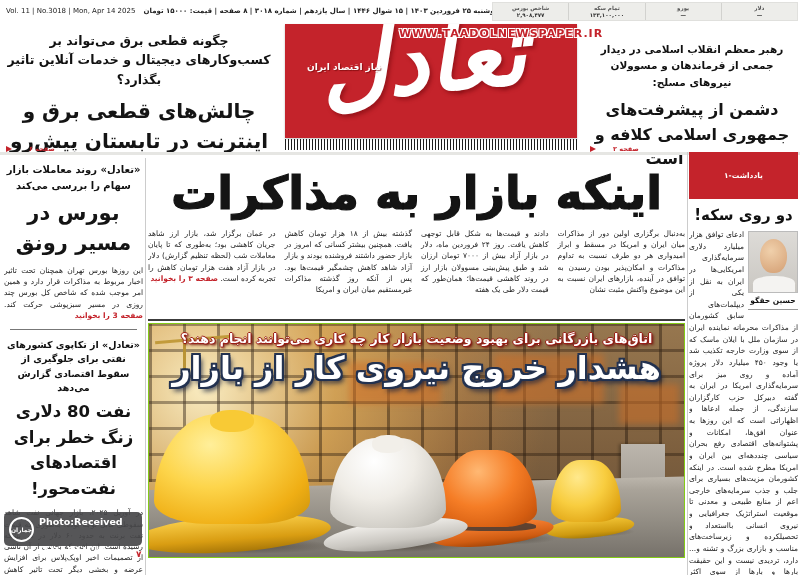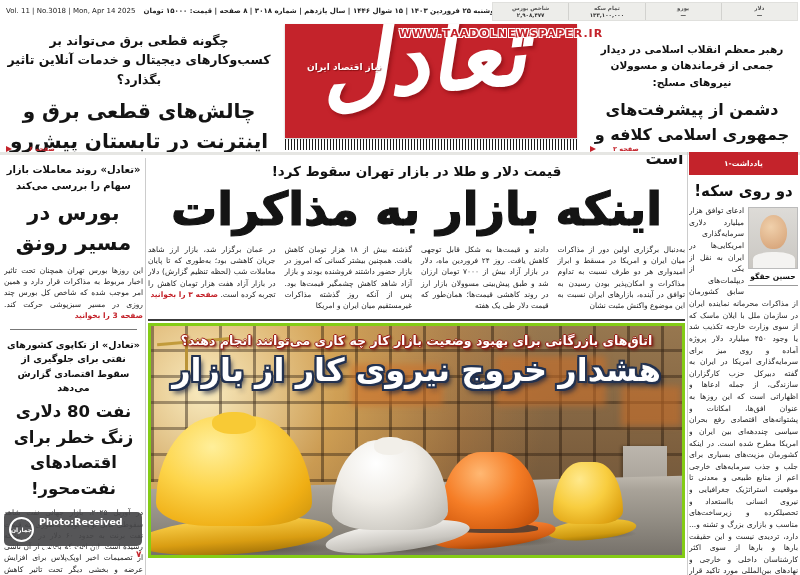--- a/index.html
+++ b/index.html
@@ -65,21 +65,21 @@
   .oil .headline { font-size:16.5px; line-height:1.55; margin-top:4px; }
 
   
   .lead { position:absolute; left:148px; top:163px; width:537px; text-align:center; }
   .lead .kicker { font-size:13.5px; }
   .lead .headline { font-size:46px; line-height:1.15; margin-top:4px; letter-spacing:-1px; -webkit-text-stroke:1.2px #111; }
   .lead-cols { display:flex; gap:9px; direction:rtl; margin-top:8px; height:66px; overflow:hidden; }
   .lcol { flex:1; direction:rtl; text-align:justify; font-size:7.5px; line-height:1.5; color:#222; }
 
   
-  .photo { position:absolute; left:148px; top:323px; width:537px; height:235px; border:3px solid #84cc16; overflow:hidden; background:#6e5a43; }
+  .photo { position:absolute; left:148px; top:323px; width:537px; height:235px; border:1px solid #84cc16; overflow:hidden; background:#6e5a43; }
   .ph-bg { position:absolute; inset:0;
     background:
       radial-gradient(circle at 10% 28%, rgba(255,242,198,.95) 0%, rgba(255,195,95,.6) 26%, rgba(255,165,70,.2) 52%, transparent 68%),
       linear-gradient(180deg,#97774f 0%,#7d5f3e 55%,#64503a 100%); }
   .ph-grid { position:absolute; left:0; right:0; top:0; bottom:32%; opacity:.85;
     background:
       repeating-linear-gradient(90deg, rgba(35,22,12,.5) 0 3px, transparent 3px 34px),
       repeating-linear-gradient(0deg, rgba(35,22,12,.45) 0 3px, transparent 3px 26px); }
   .crate { position:absolute; background:rgba(205,112,40,.55); filter:blur(3px); border-radius:2px; }
   .crate1 { left:200px; top:38px; width:92px; height:42px; }
@@ -130,21 +130,21 @@
 
   
   .credit-badge { position:absolute; left:4px; top:512px; width:138px; height:34px; background:rgba(72,72,74,.92); border-radius:5px; display:flex; align-items:center; gap:5px; padding:2px 5px; z-index:10; direction:ltr; }
   .credit-logo { width:25px; height:25px; min-width:25px; border-radius:50%; border:2px solid #fff; color:#fff; font-size:6px; font-weight:bold; display:flex; align-items:center; justify-content:center; }
   .credit-text { color:#fff; font-weight:bold; line-height:1.25; }
   .credit-text .l1 { font-size:9.5px;margin-top:15px; }
   .credit-text .l2 { font-size:9px; letter-spacing:.5px;margin-top:18px; }
 
   
   .note { position:absolute; left:689px; top:152px; width:109px; height:423px; overflow:hidden; }
-  .note-bar { background:#c4232b; color:#fff; font-size:7.5px; font-weight:bold; text-align:center; padding:7px 0; direction:rtl; }
+  .note-bar { background:#c4232b; color:#fff; font-size:7.5px; font-weight:bold; text-align:center; padding:19px 0; direction:rtl; }
   .note-headline { text-align:center; font-size:15px; font-weight:bold; color:#111; margin:7px 0 5px; direction:rtl; }
   .note-body { direction:rtl; text-align:justify; font-size:7.5px; line-height:1.55; color:#222; height:372px; overflow:hidden; }
   .author-box { float:right; width:50px; margin:2px 0 3px 4px; }
   .author-photo { width:50px; height:62px; background:linear-gradient(180deg,#dddbd7 0%,#cac7c2 100%); position:relative; border:1px solid #bbb; }
   .author-photo .face { position:absolute; left:11px; top:7px; width:27px; height:34px; border-radius:50% 50% 46% 46%; background:radial-gradient(circle at 40% 35%, #f0d0ab, #d9a87e 80%); }
   .author-photo .shirt { position:absolute; left:4px; bottom:0; width:42px; height:16px; border-radius:45% 45% 0 0; background:#f4f3f1; }
   .author-name { text-align:center; font-size:7.5px; font-weight:bold; color:#111; margin-top:2px; border-bottom:1px solid #999; padding-bottom:2px; direction:rtl; }
 </style>
 </head>
 <body>
@@ -213,21 +213,20 @@
     </div>
     <div class="col-div"></div>
     <div class="sec oil">
       <div class="kicker">«تعادل» از تکاپوی کشورهای نفتی برای جلوگیری از سقوط اقتصادی گزارش می‌دهد</div>
       <div class="headline">نفت 80 دلاری زنگ خطر برای اقتصادهای نفت‌محور!</div>
       <p class="body-txt">در آوریل ۲۰۲۵، بازار جهانی نفت شاهد سقوطی قابل توجه بوده؛ به‌طوری که قیمت نفت برنت به حدود ۶۰ دلار در هر بشکه رسیده است. این افت که بخشی از آن ناشی از تصمیمات اخیر اوپک‌پلاس برای افزایش عرضه و بخشی دیگر تحت تاثیر کاهش تقاضای جهانی و تنش‌های تجاری میان اقتصادهای بزرگ بود، زنگ خطری جدی برای کشورهای نفت‌محور به صدا درآورده است. گزارش خبرنگار «تعادل» در حالی...</p>
     </div>
   </div>
 
   <div class="lead">
-    <div class="kicker">قیمت دلار و طلا در بازار تهران سقوط کرد!</div>
     <div class="headline">اینکه بازار به مذاکرات</div>
     <div class="lead-cols">
       <div class="lcol">به‌دنبال برگزاری اولین دور از مذاکرات میان ایران و امریکا در مسقط و ابراز امیدواری هر دو طرف نسبت به تداوم مذاکرات و امکان‌پذیر بودن رسیدن به توافق در آینده، بازارهای ایران نسبت به این موضوع واکنش مثبت نشان</div>
       <div class="lcol">دادند و قیمت‌ها به شکل قابل توجهی کاهش یافت. روز ۲۴ فروردین ماه، دلار در بازار آزاد بیش از ۷۰۰۰ تومان ارزان شد و طبق پیش‌بینی مسوولان بازار ارز در روند کاهشی قیمت‌ها؛ همان‌طور که قیمت دلار طی یک هفته</div>
       <div class="lcol">گذشته بیش از ۱۸ هزار تومان کاهش یافت. همچنین بیشتر کسانی که امروز در بازار حضور داشتند فروشنده بودند و بازار آزاد شاهد کاهش چشمگیر قیمت‌ها بود. پس از آنکه روز گذشته مذاکرات غیرمستقیم میان ایران و امریکا</div>
       <div class="lcol"><span>در عمان برگزار شد، بازار ارز شاهد جریان کاهشی بود؛ به‌طوری که تا پایان معاملات شب (لحظه تنظیم گزارش) دلار در بازار آزاد هفت هزار تومان کاهش را تجربه کرده است.</span> <span class="red-inline">صفحه ۳ را بخوانید</span></div>
     </div>
   </div>
   <div class="lead-rule"></div>
 

